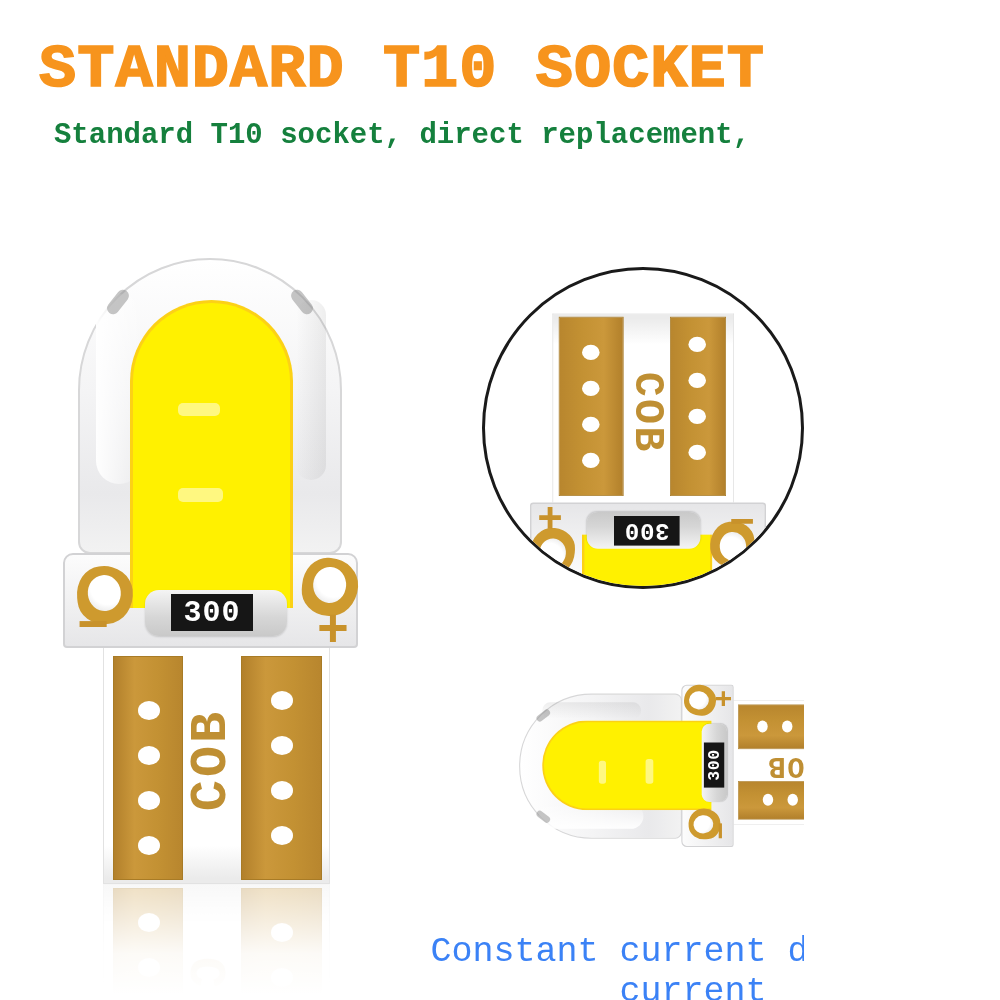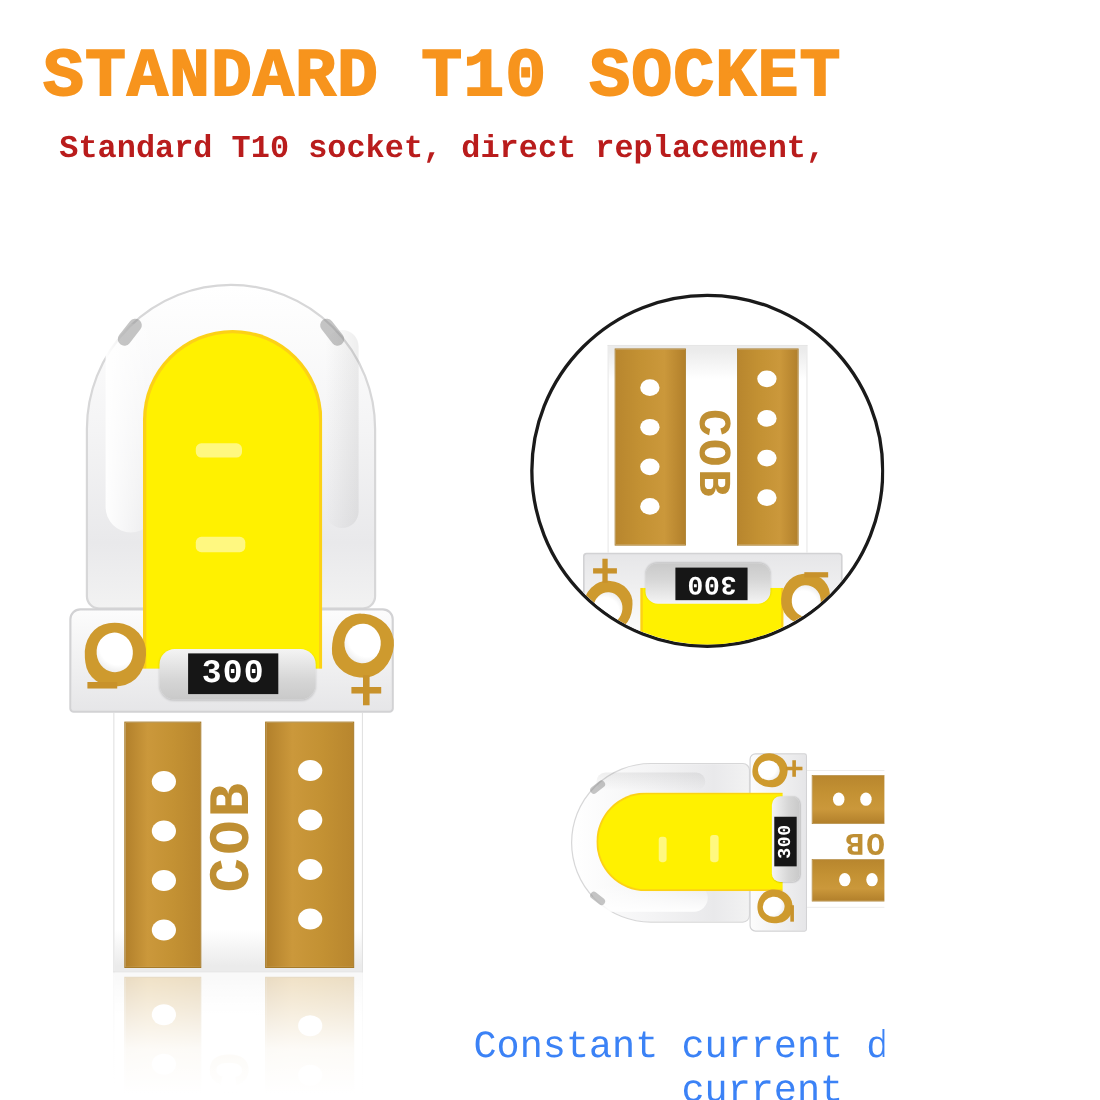--- a/index.html
+++ b/index.html
@@ -7,21 +7,21 @@
   .canvas { position:relative; width:804px; height:1000px; background:#fff; overflow:hidden;font-family:Liberation Mono, monospace; }
 
   
   .title {
     position:absolute; left:0; right:0; top:34px; text-align:center;
     font-size:62px; font-weight:bold; letter-spacing:1px;
     color:#F7941D; -webkit-text-stroke:1.6px #F7941D;
   }
   .subtitle {
     position:absolute; left:0; right:0; top:116px; text-align:center;
-    font-size:29px; font-weight:bold; color:#b91c1c; line-height:39px;
+    font-size:29px; font-weight:bold; color:#15803d; line-height:39px;
   }
 
   
   .label-t10 { position:absolute; left:800px; top:504px; font-size:39px; color:#1b1b1b; }
   .caption   { position:absolute; left:413px; top:932px; width:560px; text-align:center;
                font-size:35px; color:#3b82f6; }
 
   
   .bulb { position:absolute; width:295px; height:628px; }
   .dome {

